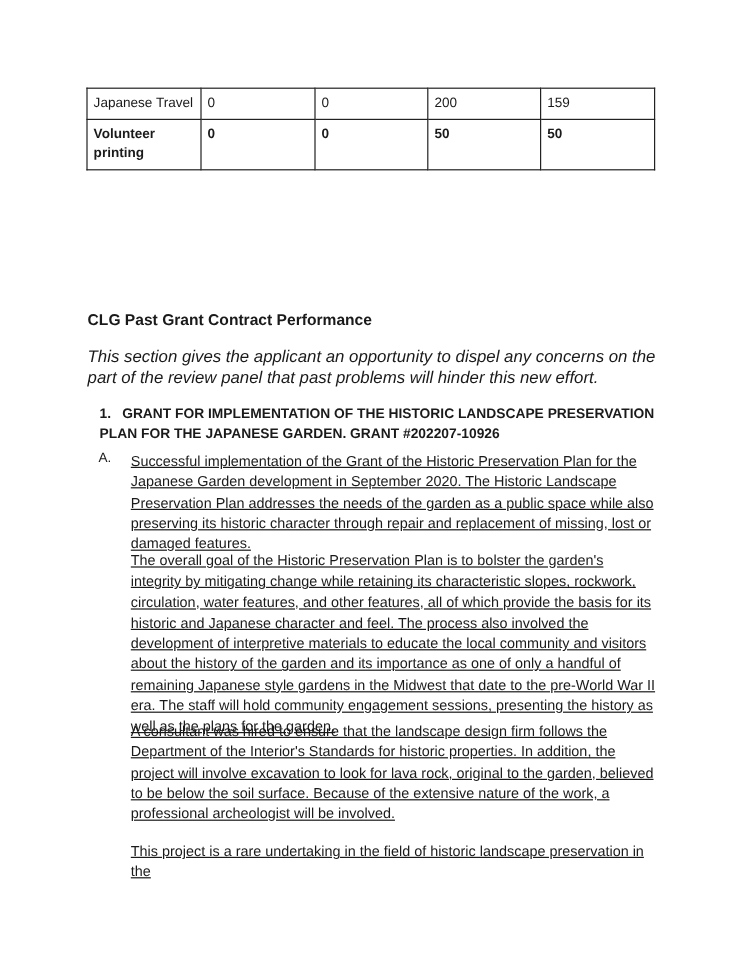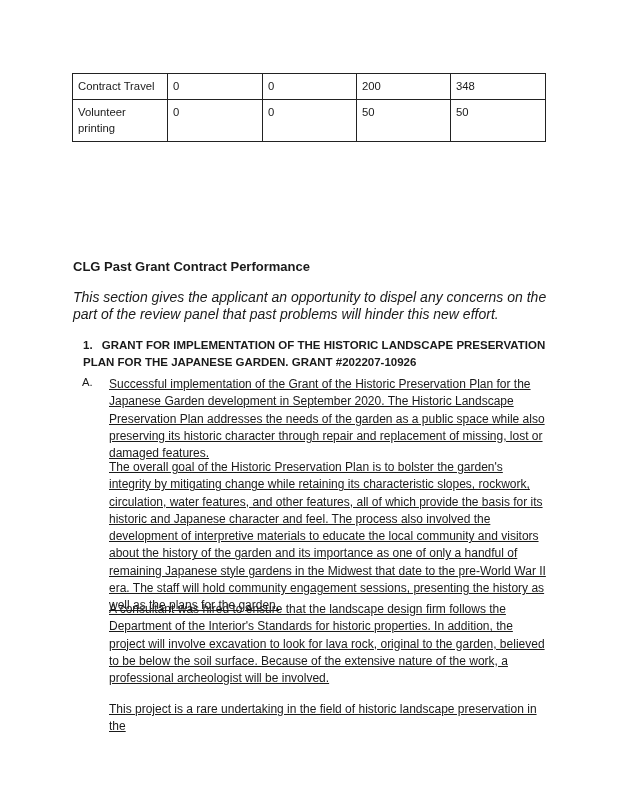--- a/index.html
+++ b/index.html
@@ -9,21 +9,21 @@
   table.budget { position:absolute; left:72px; top:73px; width:473px; border-collapse:collapse;
                  table-layout:fixed; }
   table.budget td { border:1.3px solid #222; vertical-align:top; padding:5px 5px 4px 5px;
                     line-height:15.5px; font-size:11.3px; }
   table.budget col.c0 { width:95px; }
   table.budget col.c1 { width:95px; }
   table.budget col.c2 { width:94px; }
   table.budget col.c3 { width:94px; }
   table.budget col.c4 { width:95px; }
   tr.r0 td { height:16px; }
-  tr.r1 td { height:32px; }
+  tr.r1 td { height:32px;font-weight:bold; }
   tr.r2 td { height:73px; }
   .section-title { position:absolute; left:73px; top:259px; font-weight:bold; font-size:13px; }
   .intro { position:absolute; left:73px; top:289px; width:475px; font-style:italic;
            line-height:17px; font-size:14px; }
   .grant-heading { position:absolute; left:73px; top:337px; width:475px; font-weight:bold;
                    line-height:17px; font-size:11.5px;margin-left:10px; }
   .grant-heading .num { margin-right:6px; }
   .item { position:absolute; left:82px; top:376px; width:470px; }
   .item .label { position:absolute; left:0; top:0; }
   .para { position:absolute; left:27px; width:438px; line-height:17.3px; font-size:12px;text-decoration:underline; }
@@ -40,25 +40,25 @@
   <table class="budget">
     <colgroup>
         <col class="c0">
         <col class="c1">
         <col class="c2">
         <col class="c3">
         <col class="c4">
       </colgroup>
     <tbody>
         <tr class="r0">
-      <td>Contract Travel</td>
+      <td>Japanese Travel</td>
       <td>0</td>
       <td>0</td>
       <td>200</td>
-      <td>348</td>
+      <td>159</td>
     </tr>
     <tr class="r1">
       <td>Volunteer printing</td>
       <td>0</td>
       <td>0</td>
       <td>50</td>
       <td>50</td>
     </tr>
   </tbody>
     </table>

